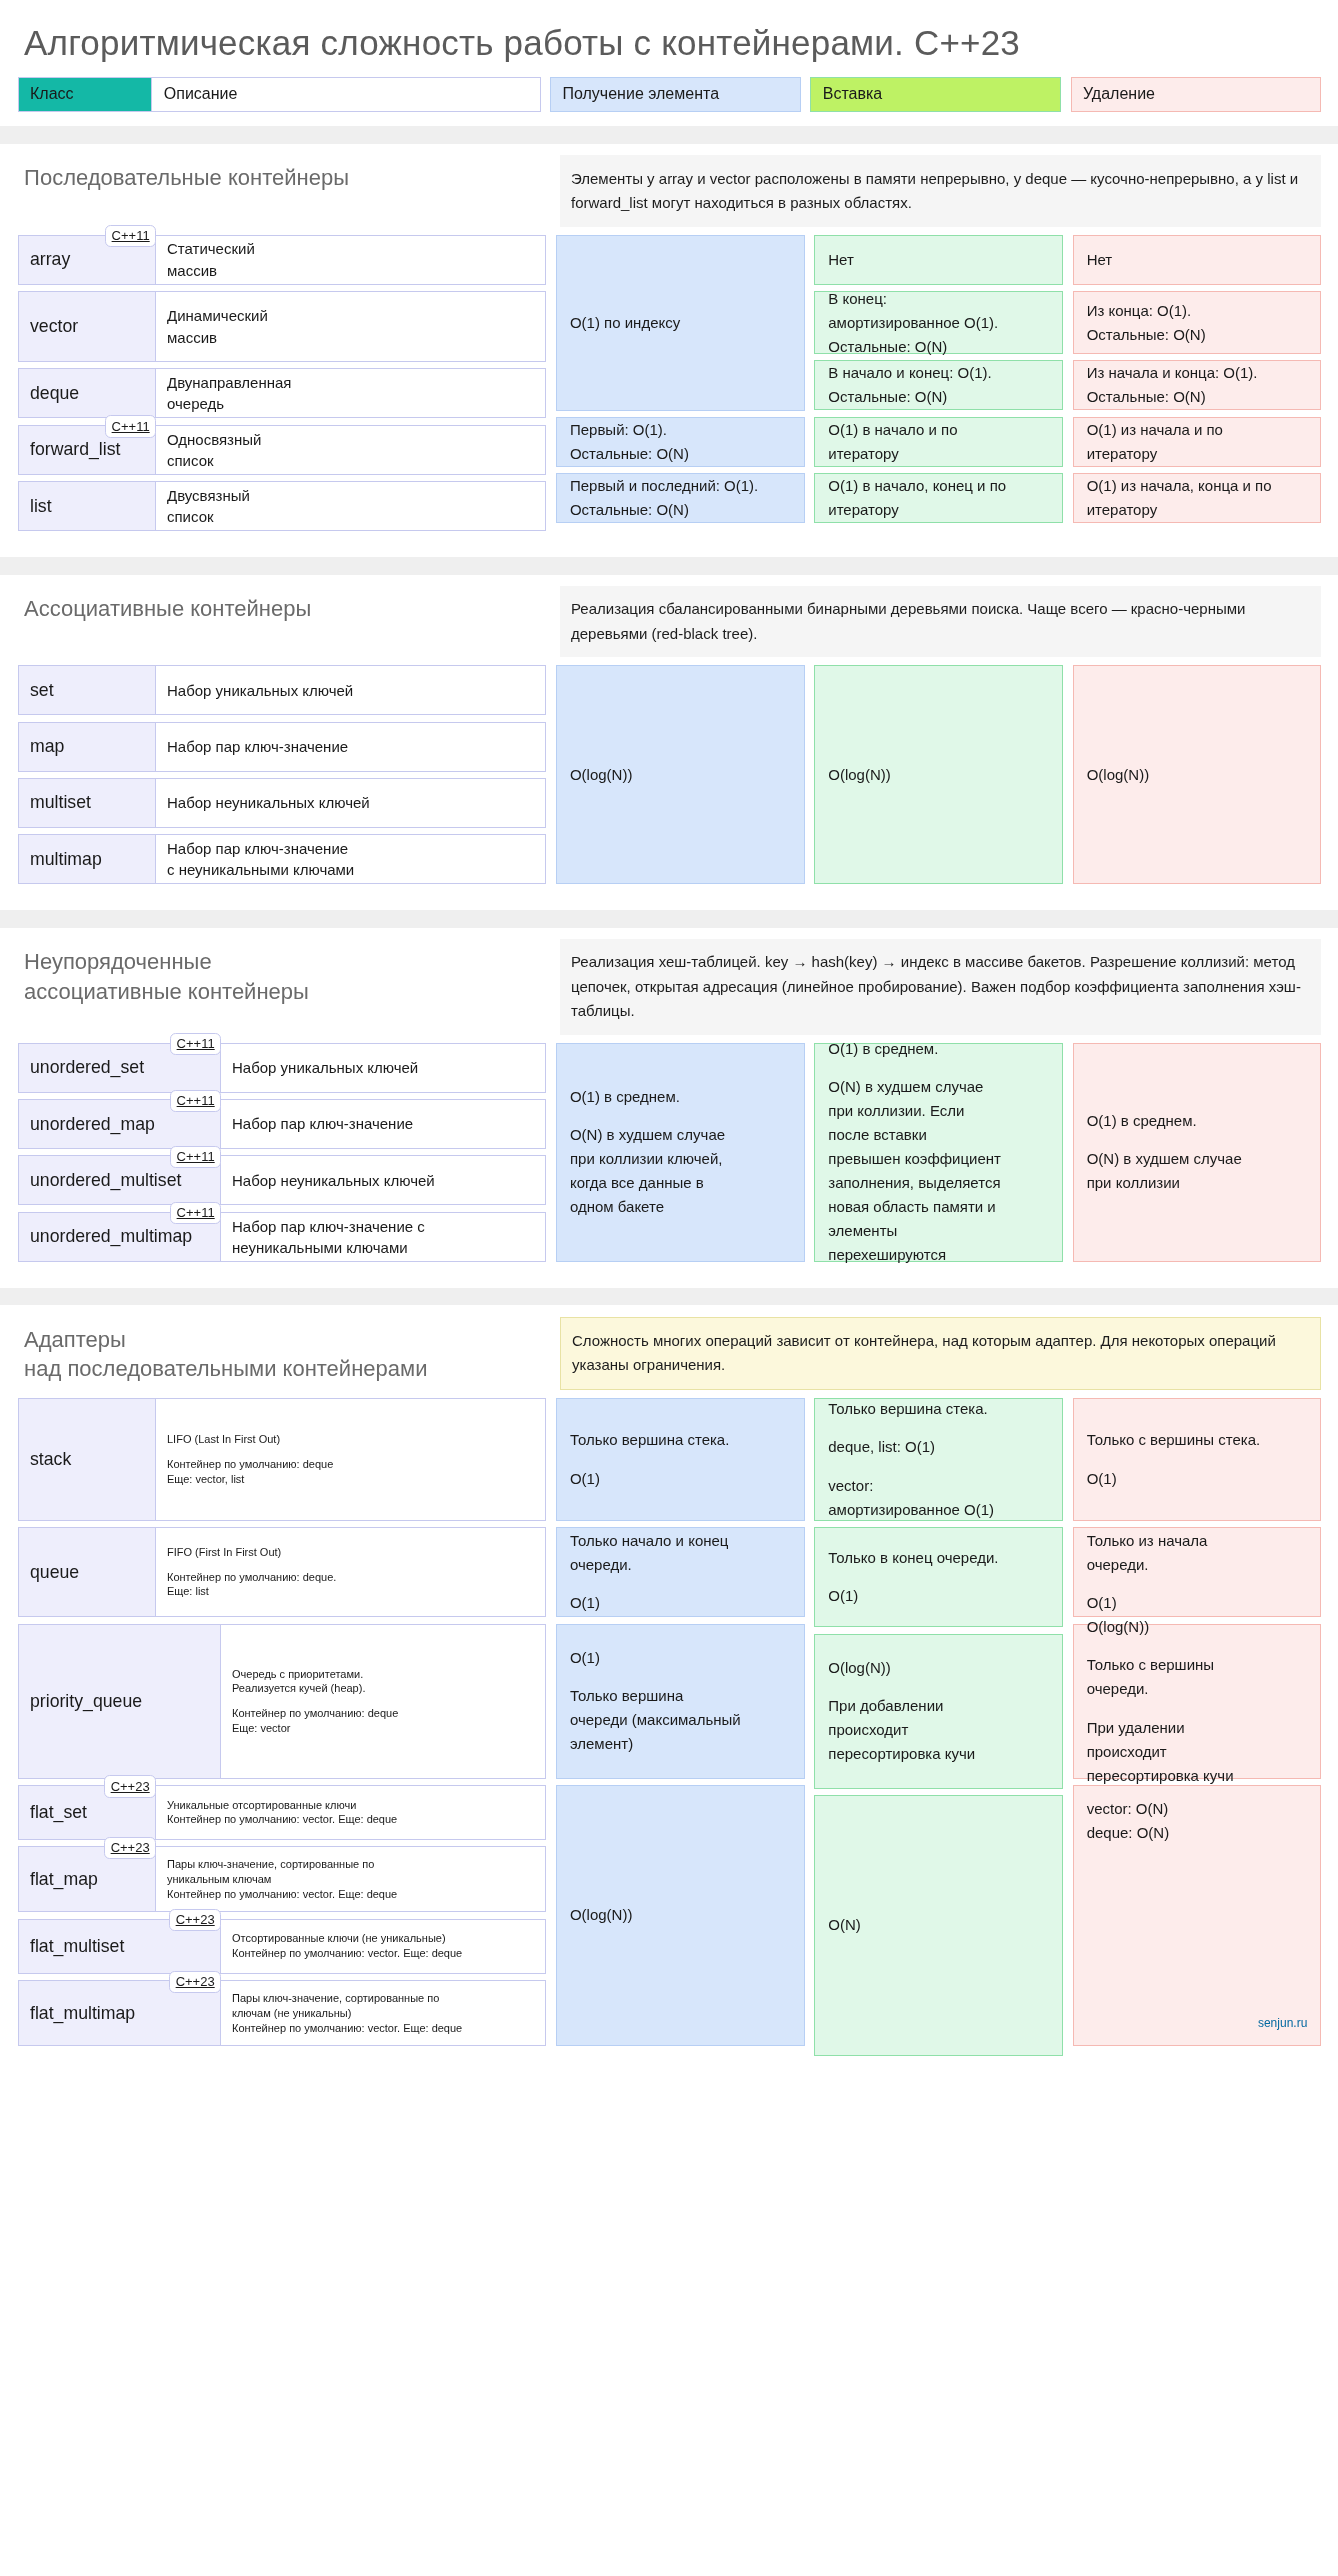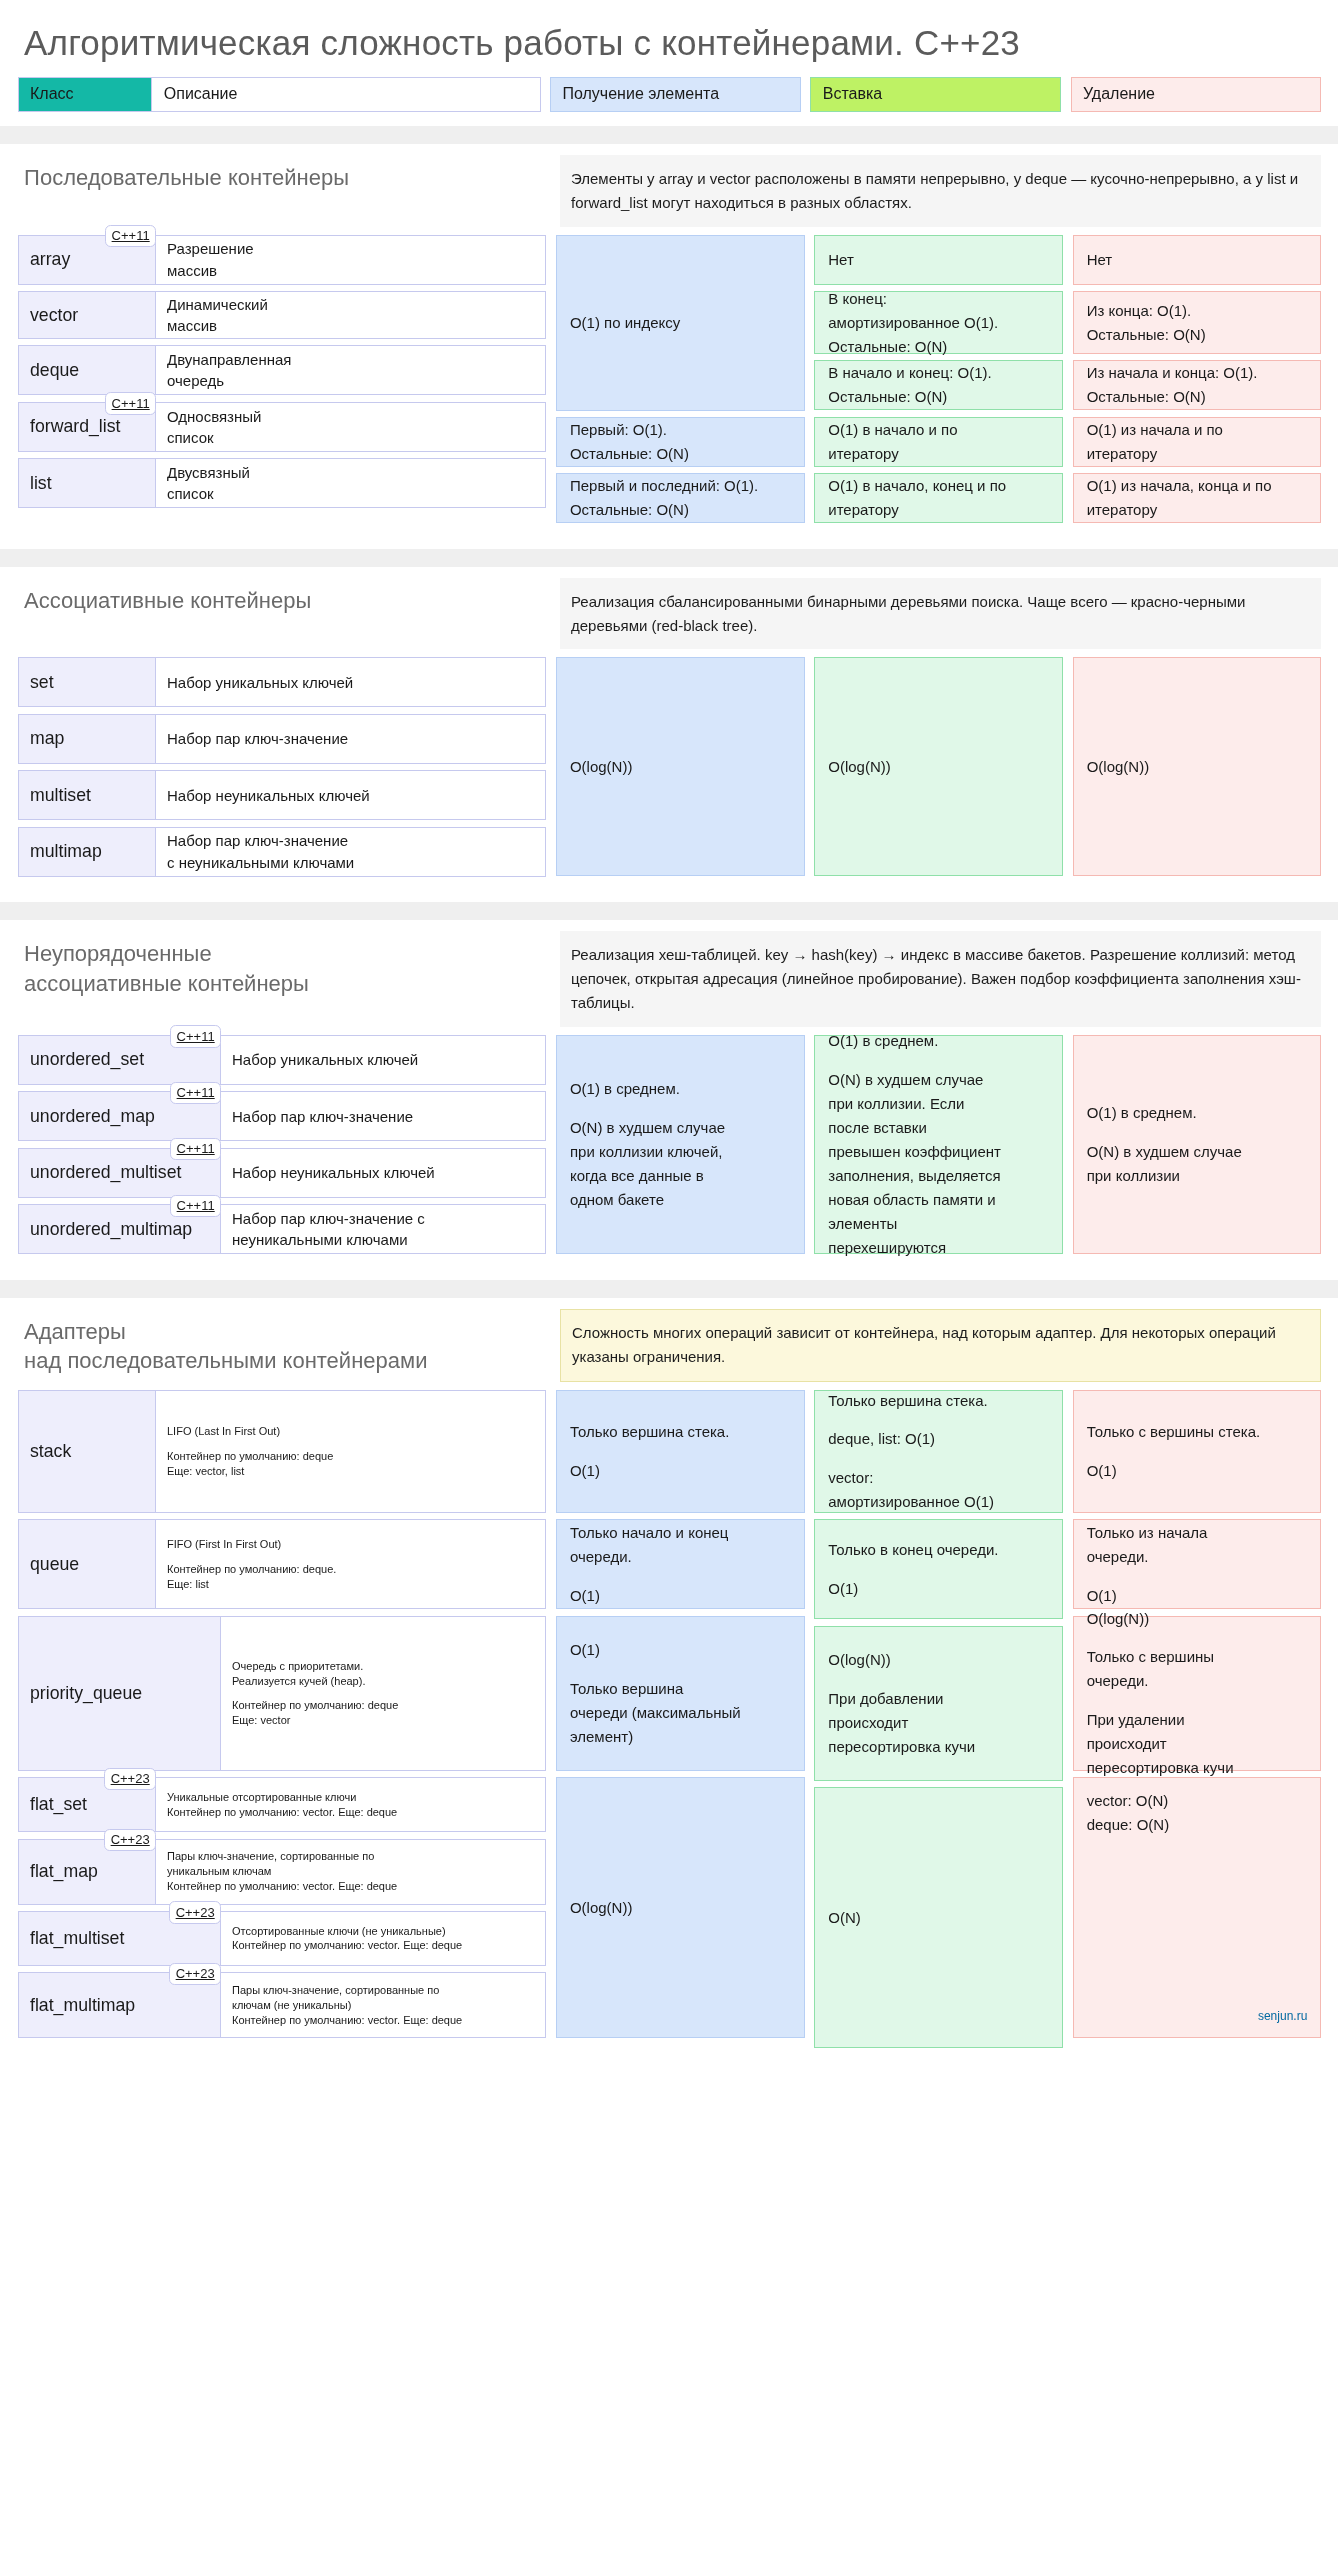--- a/index.html
+++ b/index.html
@@ -200,25 +200,25 @@
       <div class="section">
         <div class="sec-head">
           <div class="sec-title">Последовательные контейнеры</div>
           <div class="sec-note">Элементы у array и vector расположены в памяти непрерывно, у deque — кусочно-непрерывно, а у list и forward_list могут находиться в разных областях.</div>
         </div>
         <div class="grid">
           <div class="col-left">
             <div class="row" style="height:50px">
               <div class="cls">array<span class="ver">C++11</span></div>
               <div class="desc">
-                <div>Разрешение</div>
+                <div>Статический</div>
                 <div>массив</div>
               </div>
             </div>
-            <div class="row" style="height:48px">
+            <div class="row" style="height:71px">
               <div class="cls">vector</div>
               <div class="desc">
                 <div>Динамический</div>
                 <div>массив</div>
               </div>
             </div>
             <div class="row" style="height:50px">
               <div class="cls">deque</div>
               <div class="desc">
                 <div>Двунаправленная</div>

